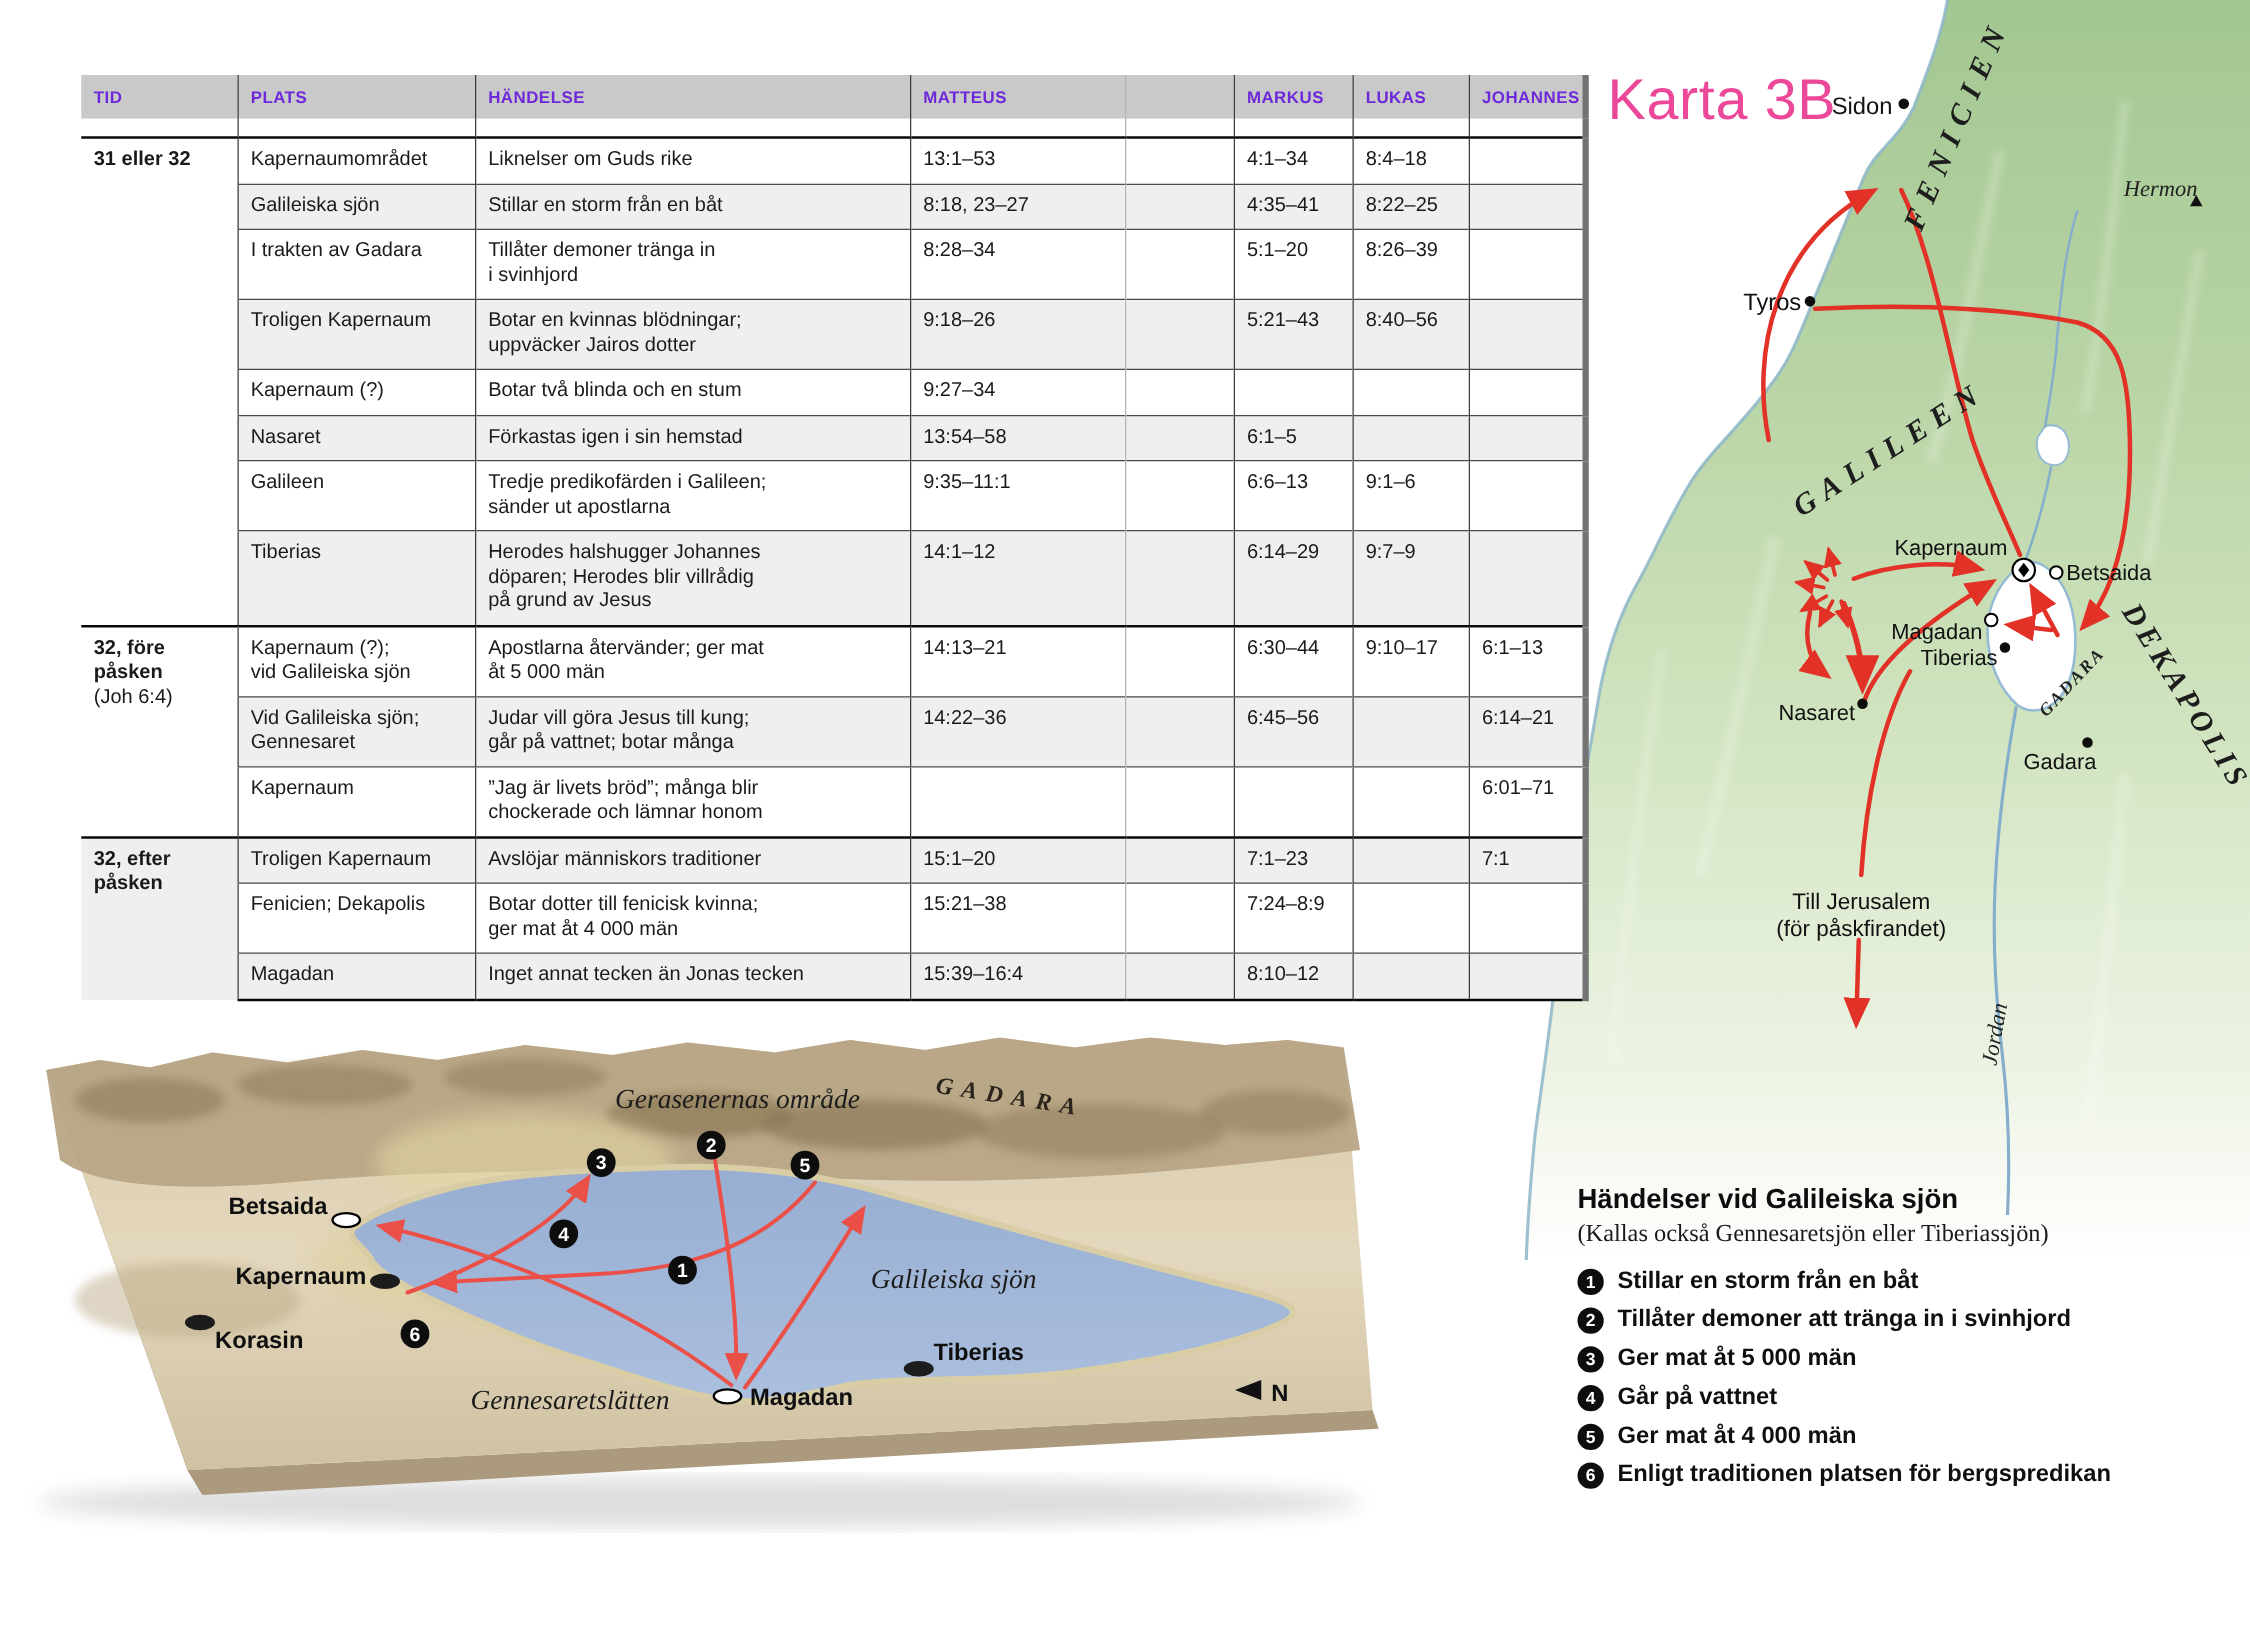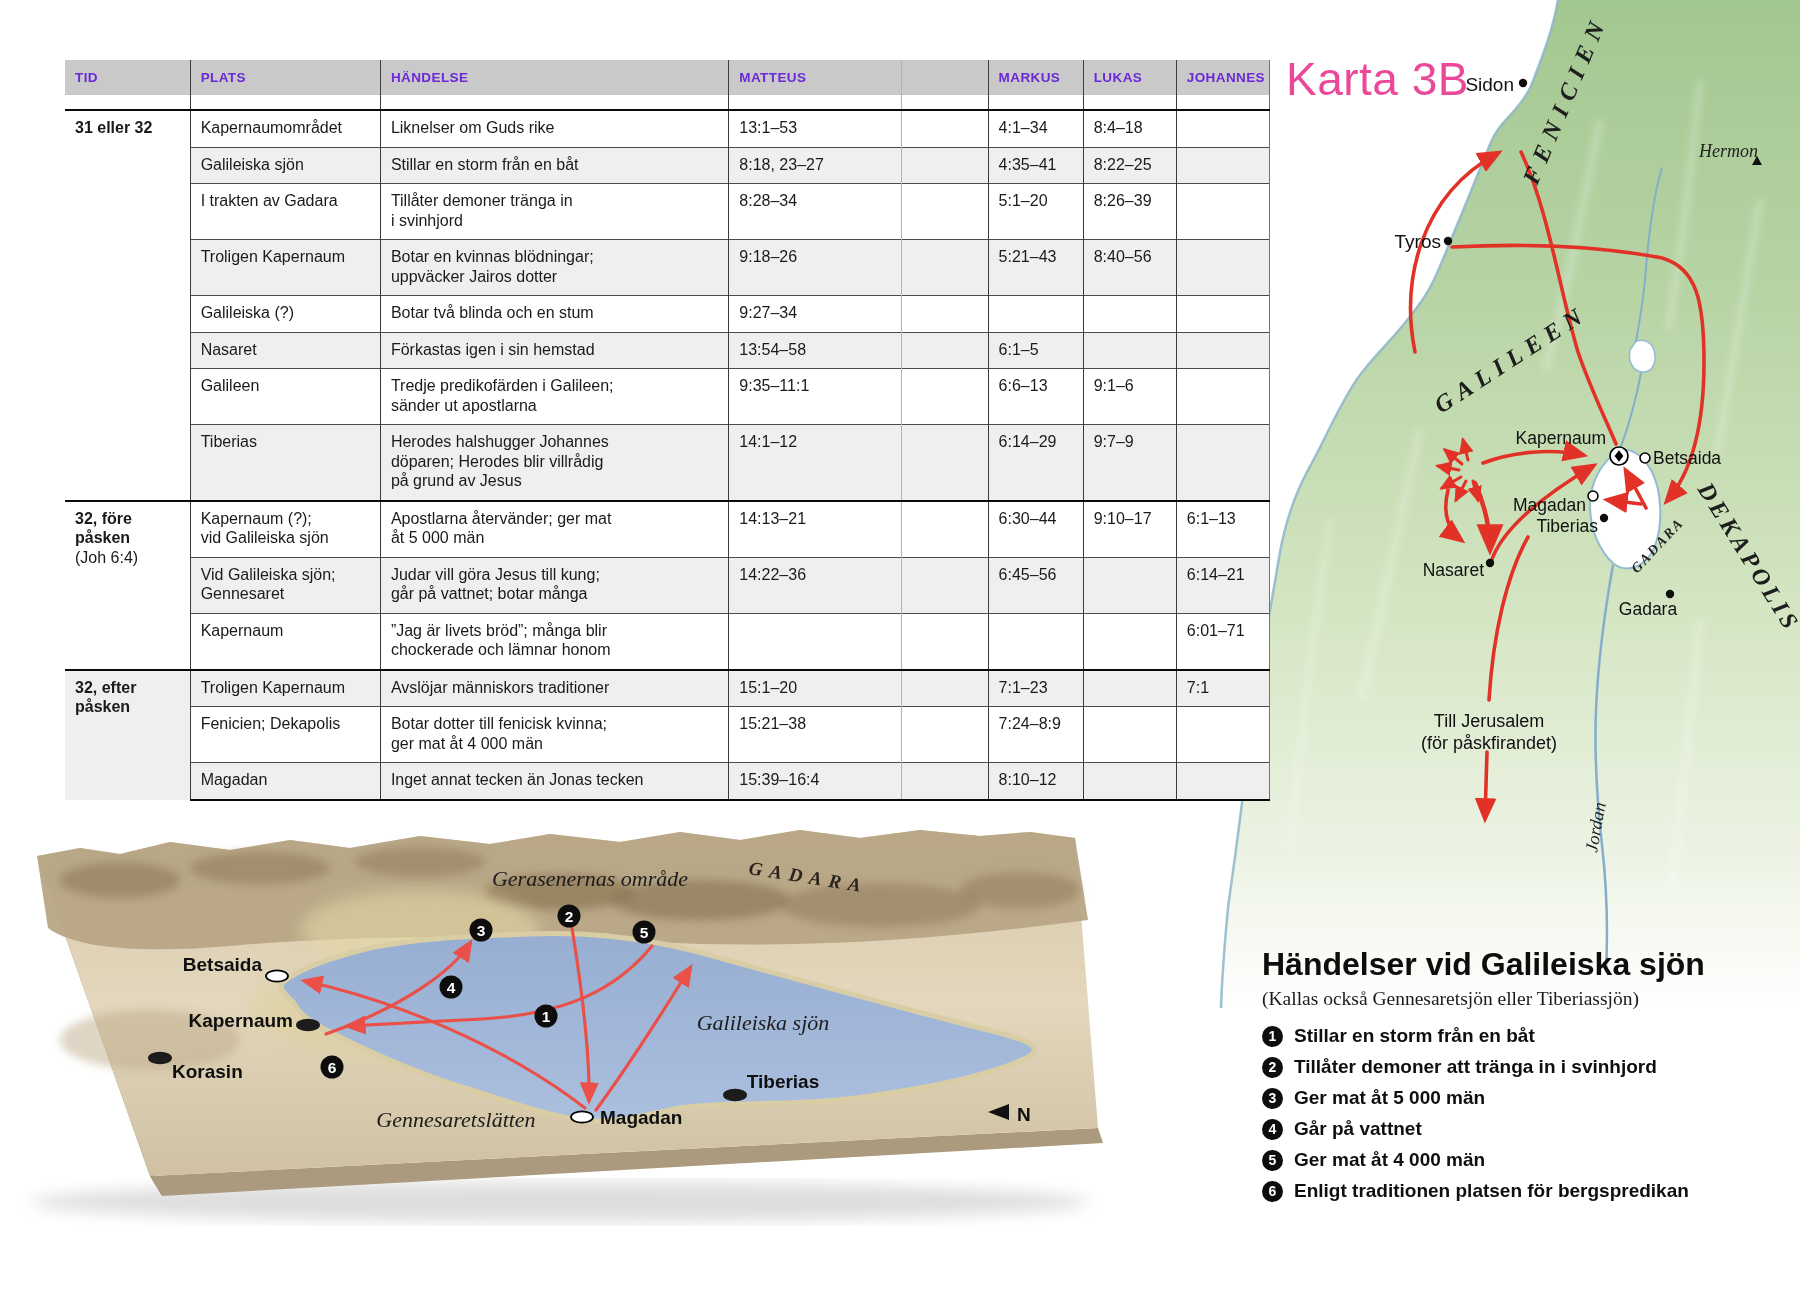--- a/index.html
+++ b/index.html
@@ -14,21 +14,21 @@
                   padding:9px 8px 8px 10px;color:#6d28d9;height:18px;}
   table.events tr.gap td{height:14px;padding:0;background:#fff;}
   table.events td{vertical-align:top;padding:7px 8px 9px 10px;background:#fff;white-space:pre-line;}
   table.events tr.alt td{background:#efefef;}
   table.events td.tid{background:#fff;white-space:normal;}
   table.events td.tid .t{font-weight:bold;}
   table.events td.tid .n{font-weight:normal;}
   
   table.events th.v,table.events td.v{border-left:1px solid #3c3c3c;}
   table.events th.vf,table.events td.vf{border-left:1px solid #b3b3b3;}
-  table.events th:last-child,table.events td:last-child{border-right:1px solid #737373;}
+  table.events th:last-child,table.events td:last-child{border-right:5px solid #737373;}
   
   table.events tbody tr td{border-top:1px solid #4a4a4a;}
   table.events tbody tr td.tid{border-top:2px solid #0a0a0a;}
   table.events tbody tr.group-start td{border-top:2px solid #0a0a0a;}
   table.events tbody tr:last-child td{border-bottom:2.5px solid #0a0a0a;}
 
   
   .map-title{position:absolute;left:1286px;top:52px;font-size:46px;font-weight:500;
              color:#ec4899;z-index:6;letter-spacing:.5px;}
 
@@ -48,21 +48,21 @@
   .note{font-size:18px;fill:#111;}
   .terr-it{font-family:"Liberation Serif","DejaVu Serif",serif;font-style:italic;
           font-size:22px;fill:#1c1c1c;}
   .terr-city{font-size:19px;font-weight:700;fill:#0f0f0f;}
   .terr-region{font-family:"Liberation Serif","DejaVu Serif",serif;font-style:italic;
           font-size:19px;fill:#2a241c;font-weight:600;}
   .numtxt{font-size:15.5px;font-weight:bold;fill:#fff;text-anchor:middle;}
 
   
   .legend{position:absolute;left:1262px;top:946px;width:450px;z-index:6;}
-  .legend h2{margin:0;font-size:32px;font-weight:bold;color:#0d0d0d;}
+  .legend h2{margin:0;font-size:22px;font-weight:bold;color:#0d0d0d;}
   .legend .sub{font-size:19.5px;margin:5px 0 15px 0;color:#1a1a1a;font-family:Liberation Serif, serif;}
   .legend ul{list-style:none;margin:0;padding:0;}
   .legend li{display:flex;align-items:center;gap:11px;margin-bottom:9px;}
   .legend .num{flex:0 0 auto;width:21px;height:21px;border-radius:50%;background:#0d0d0d;
                color:#fff;font-size:14px;font-weight:bold;text-align:center;line-height:21px;}
   .legend .itxt{font-size:19px;font-weight:bold;color:#0f0f0f;}
 </style>
 </head>
 <body>
 
@@ -137,21 +137,21 @@
           <td class="v">Troligen Kapernaum</td>
           <td class="v">Botar en kvinnas blödningar;
 uppväcker Jairos dotter</td>
           <td class="v">9:18–26</td>
           <td class="vf"></td>
           <td class="v">5:21–43</td>
           <td class="v">8:40–56</td>
           <td class="v"></td>
         </tr>
         <tr>
-          <td class="v">Galileiska (?)</td>
+          <td class="v">Kapernaum (?)</td>
           <td class="v">Botar två blinda och en stum</td>
           <td class="v">9:27–34</td>
           <td class="vf"></td>
           <td class="v"></td>
           <td class="v"></td>
           <td class="v"></td>
         </tr>
         <tr class="alt">
           <td class="v">Nasaret</td>
           <td class="v">Förkastas igen i sin hemstad</td>

